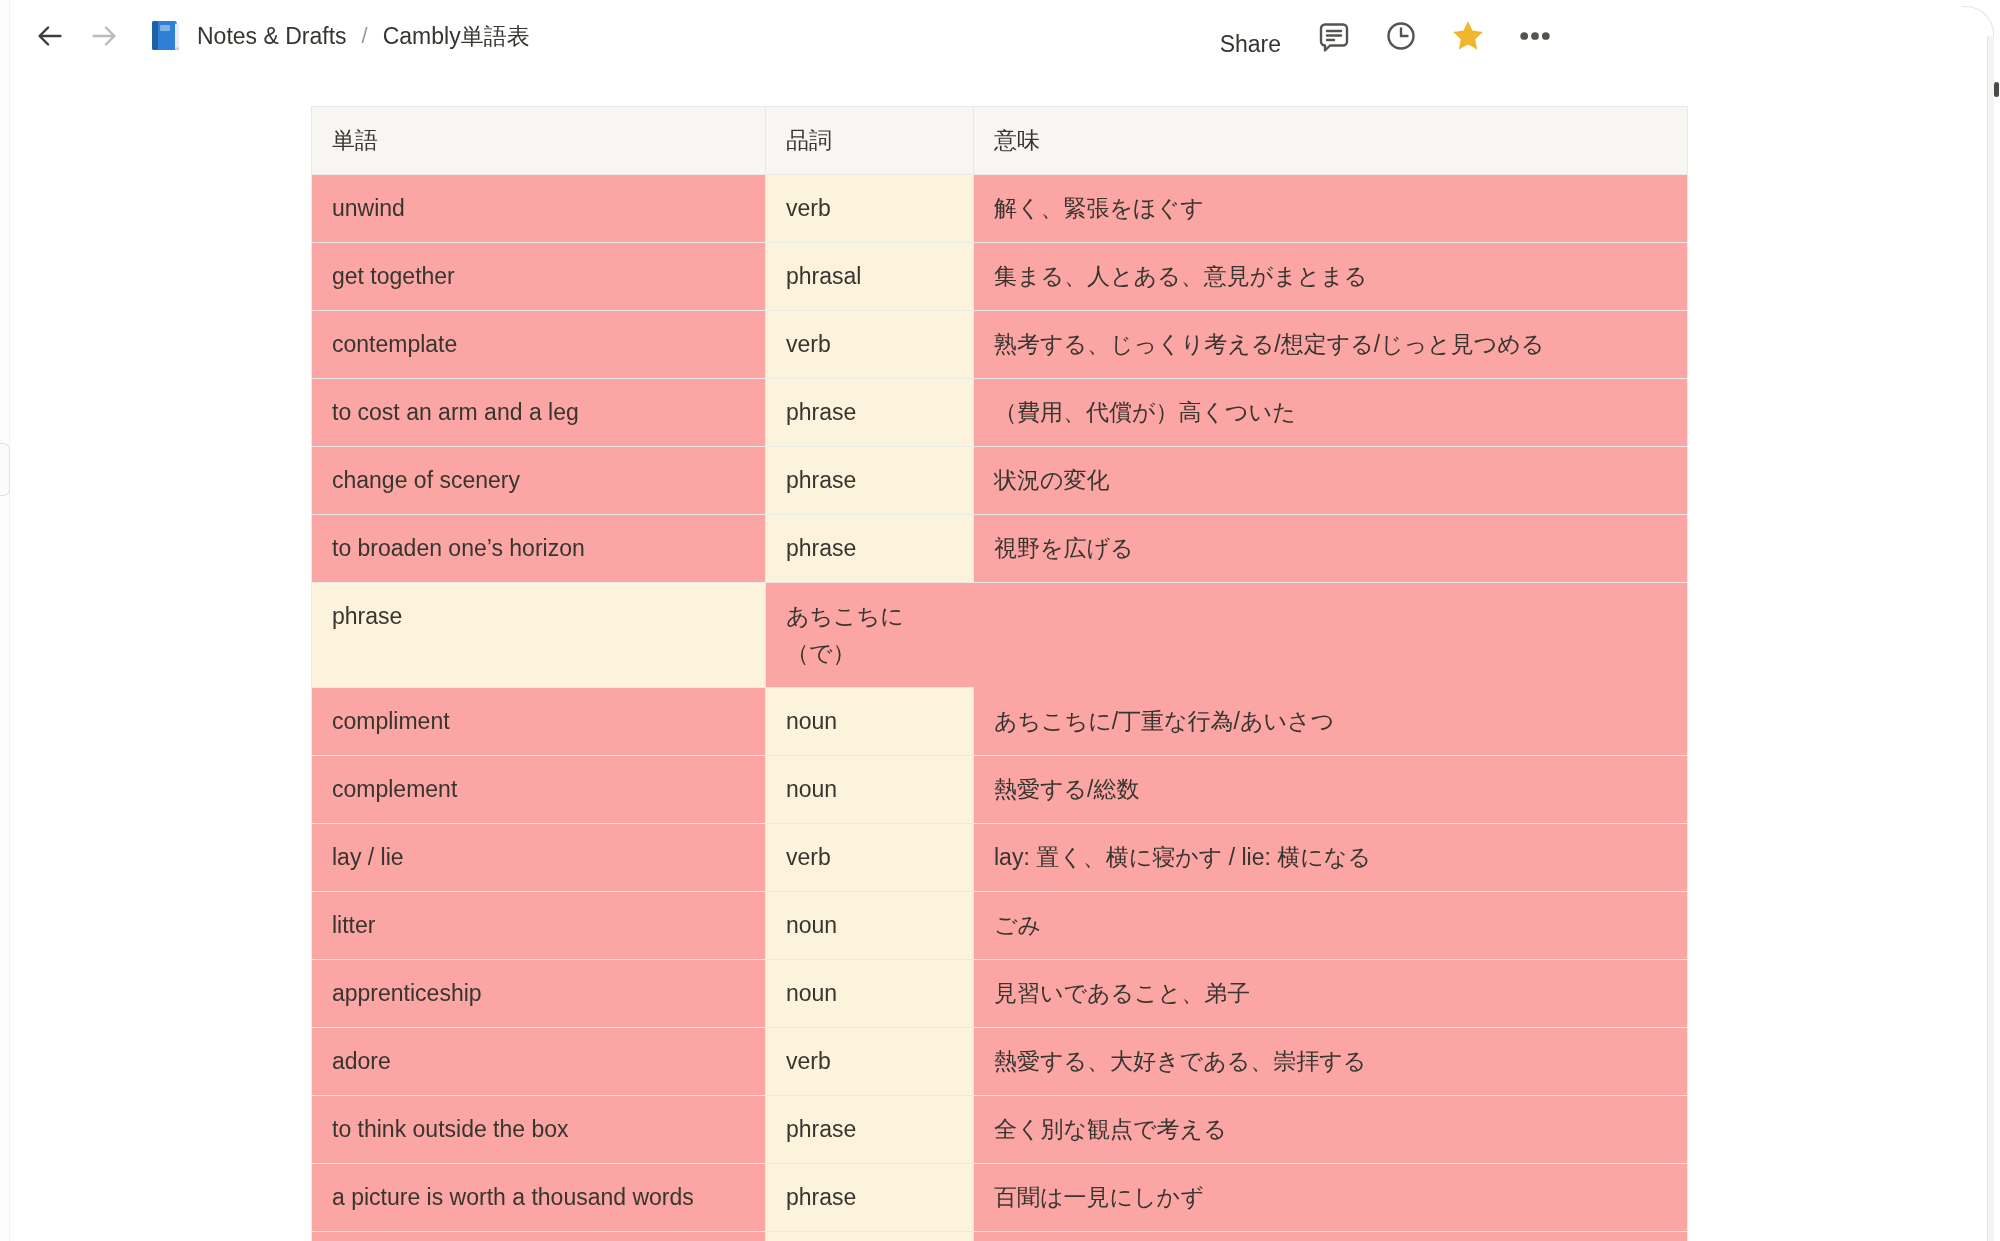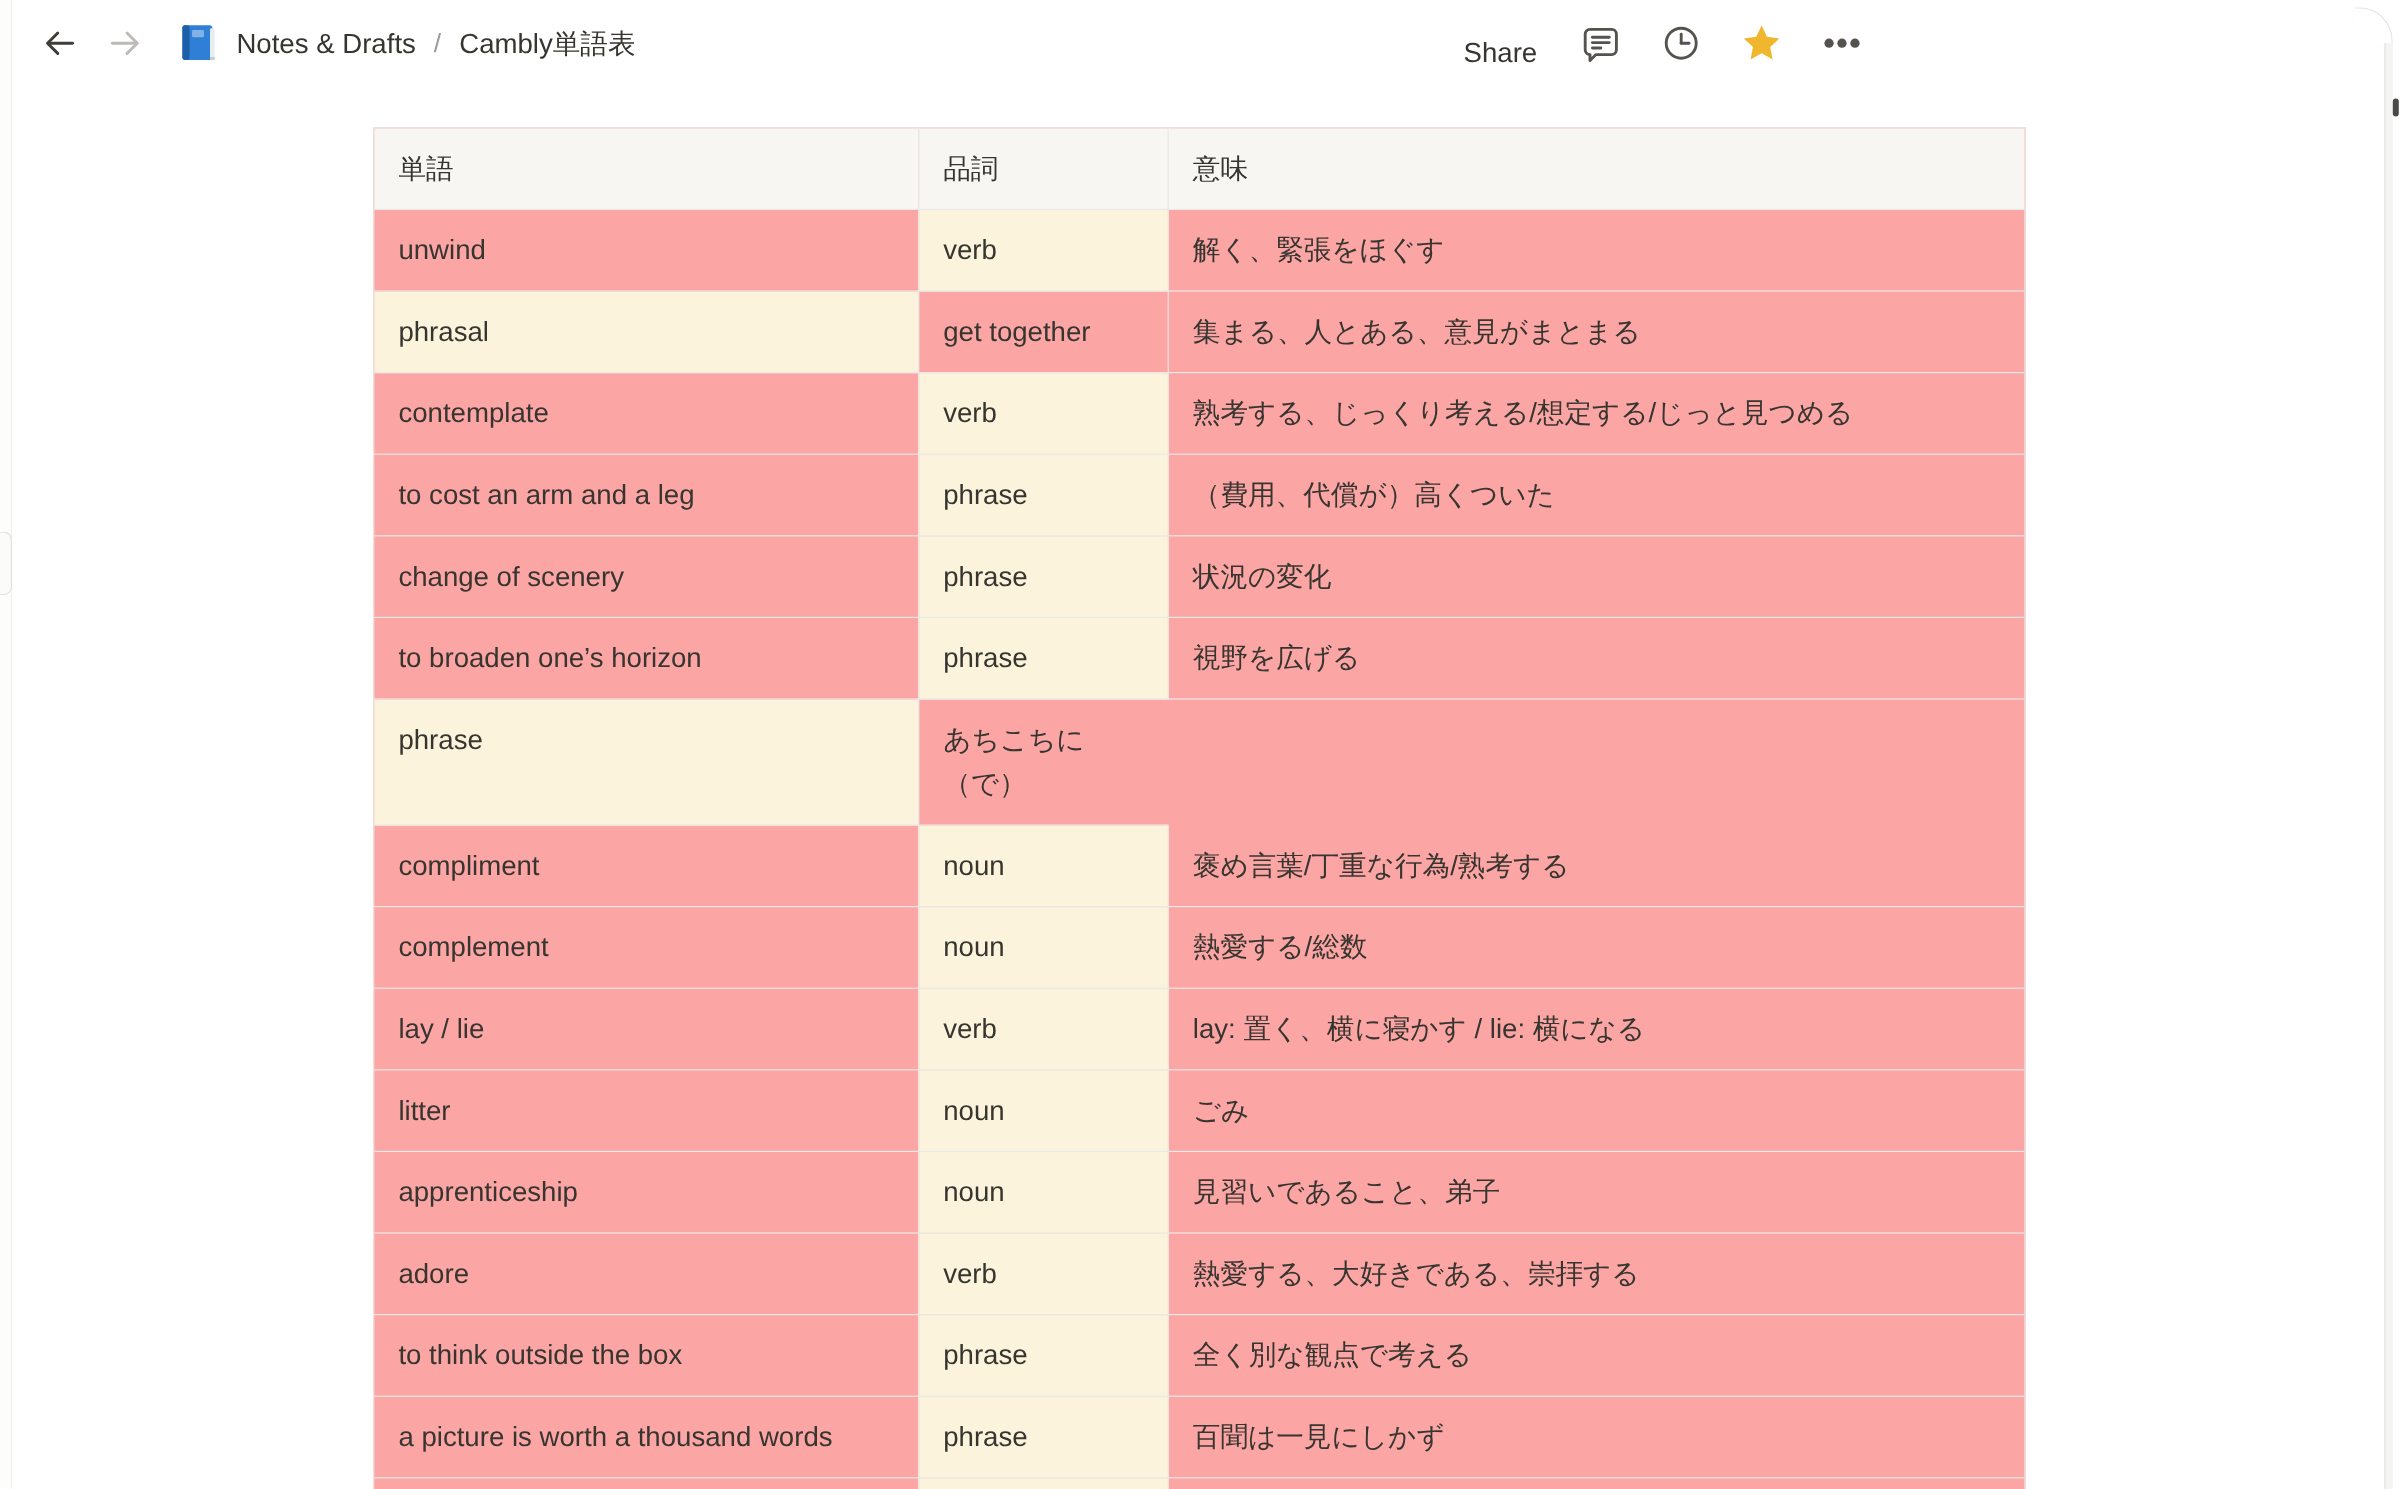--- a/index.html
+++ b/index.html
@@ -122,22 +122,22 @@
     <div class="cell c3">意味</div>
   </div>
   <div id="rows">
   <div class="t-row">
     <div class="cell c1">unwind</div>
     <div class="cell c2">verb</div>
     <div class="cell c3">解く、緊張をほぐす</div>
   </div>
 
   <div class="t-row">
+    <div class="cell c1">get together</div>
     <div class="cell c2">phrasal</div>
-    <div class="cell c1">get together</div>
     <div class="cell c3">集まる、人とある、意見がまとまる</div>
   </div>
 
   <div class="t-row">
     <div class="cell c1">contemplate</div>
     <div class="cell c2">verb</div>
     <div class="cell c3">熟考する、じっくり考える/想定する/じっと見つめる</div>
   </div>
 
   <div class="t-row">
@@ -159,21 +159,21 @@
   </div>
 
   <div class="t-row">
     <div class="cell c2">phrase</div>
     <div class="cell c3">あちこちに（で）</div>
   </div>
 
   <div class="t-row">
     <div class="cell c1">compliment</div>
     <div class="cell c2">noun</div>
-    <div class="cell c3">褒め言葉/丁重な行為/熟考する</div>
+    <div class="cell c3">あちこちに/丁重な行為/あいさつ</div>
   </div>
 
   <div class="t-row">
     <div class="cell c1">complement</div>
     <div class="cell c2">noun</div>
     <div class="cell c3">熱愛する/総数</div>
   </div>
 
   <div class="t-row">
     <div class="cell c1">lay / lie</div>

